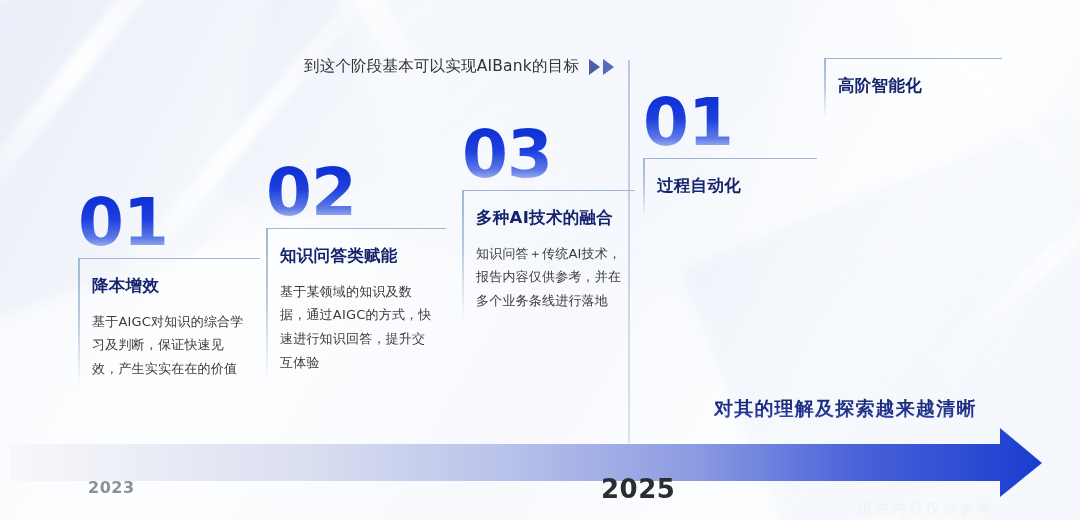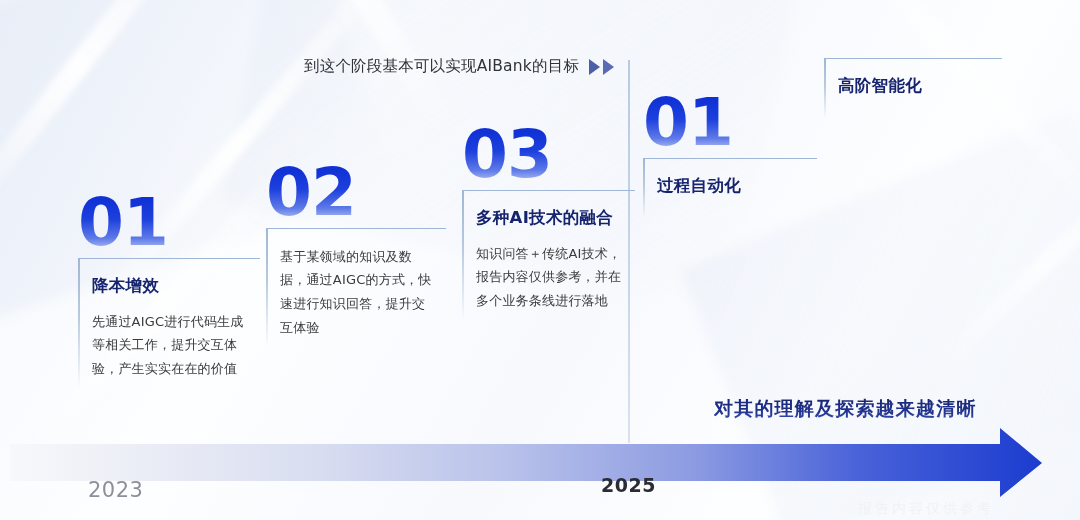--- a/index.html
+++ b/index.html
@@ -92,22 +92,22 @@
     font-size:19px; font-weight:700; letter-spacing:1.2px; white-space:nowrap;
     color:#16246e;
     background:linear-gradient(180deg,#15236d 0%,#22338f 60%,#3c50b8 100%);
     -webkit-background-clip:text; background-clip:text;
     -webkit-text-fill-color:transparent;
     font-family:Liberation Sans, sans-serif;
   }
 
   
   .year { position:absolute; z-index:6; font-family:"DejaVu Sans","Liberation Sans",sans-serif; }
-  .year.start { left:88px; top:478px; font-size:21px; color:#8c9099; letter-spacing:.5px; }
-  .year.mid   { left:601px; top:474px; font-size:19px; font-weight:700; color:#2b2d33; letter-spacing:.5px; }
+  .year.start { left:88px; top:478px; font-size:16px; color:#8c9099; letter-spacing:.5px;font-weight:bold; }
+  .year.mid   { left:601px; top:474px; font-size:26px; font-weight:700; color:#2b2d33; letter-spacing:.5px; }
 
   
   #watermark {
     position:absolute; left:858px; top:500px; z-index:4;
     font-size:14px; color:#eef1f6; letter-spacing:3px; white-space:nowrap;
     font-family:"DejaVu Sans","Liberation Sans",sans-serif;
   }
 </style>
 </head>
 <body>
@@ -132,27 +132,28 @@
   <span class="chev-pair">
     <span class="chev"></span>
     <span class="chev c2"></span>
   </span>
 </div>
 
 <div class="stage" style="left:78px;top:195px;width:182px;">
   <div class="num">01</div>
   <div class="card">
     <div class="title">降本增效</div>
-    <div class="desc">先通过AIGC进行代码生成等相关工作，提升交互体验，产生实实在在的价值</div>
+    <div class="desc">基于AIGC对知识的综合学习及判断，保证快速见效，产生实实在在的价值</div>
   </div>
 </div>
 
 <div class="stage" style="left:266px;top:165px;width:180px;">
   <div class="num">02</div>
   <div class="card">
+    <div class="title">知识问答类赋能</div>
     <div class="desc">基于某领域的知识及数据，通过AIGC的方式，快速进行知识回答，提升交互体验</div>
   </div>
 </div>
 
 <div class="stage" style="left:455px;top:127px;width:180px;padding-left:7px;">
   <div class="num">03</div>
   <div class="card">
     <div class="title">多种AI技术的融合</div>
     <div class="desc">知识问答＋传统AI技术，报告内容仅供参考，并在多个业务条线进行落地</div>
   </div>

